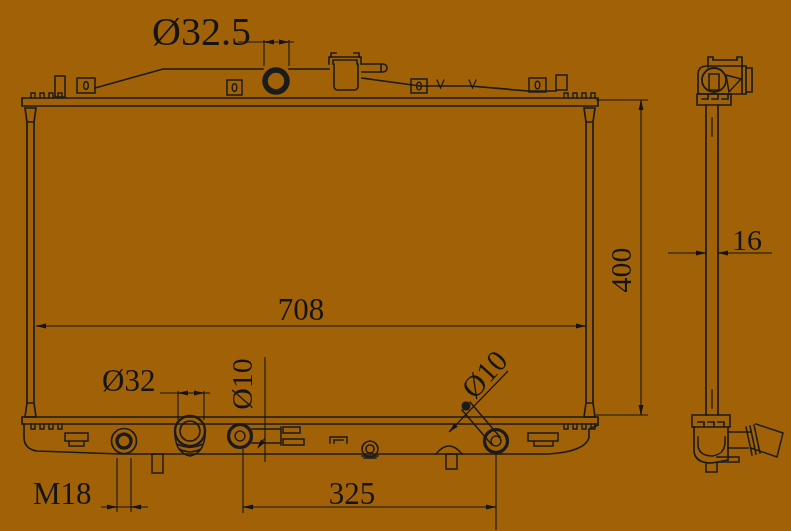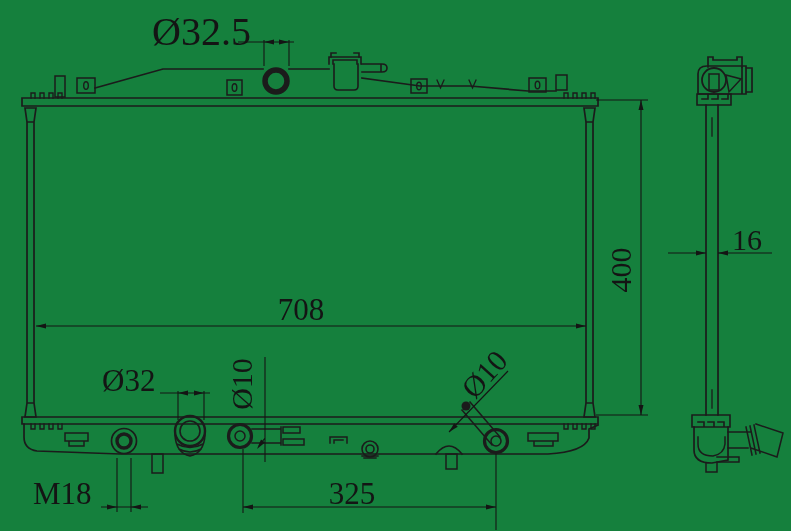--- a/index.html
+++ b/index.html
@@ -1,17 +1,17 @@
 <!DOCTYPE html>
 <html><head>
 <meta charset="utf-8">
 <style>
   html,body{margin:0;padding:0;background:#f4f4f4;}
   .stage{
-    width:791px;height:531px;background:#15803d;position:relative;overflow:hidden;
+    width:791px;height:531px;background:#a16207;position:relative;overflow:hidden;
     font-family:"Liberation Serif", serif;
   }
   svg{display:block;}
   .dim-text{
     font-family:"Liberation Serif", serif;
     fill:#141414;
   }
 </style>
 </head>
 <body>

